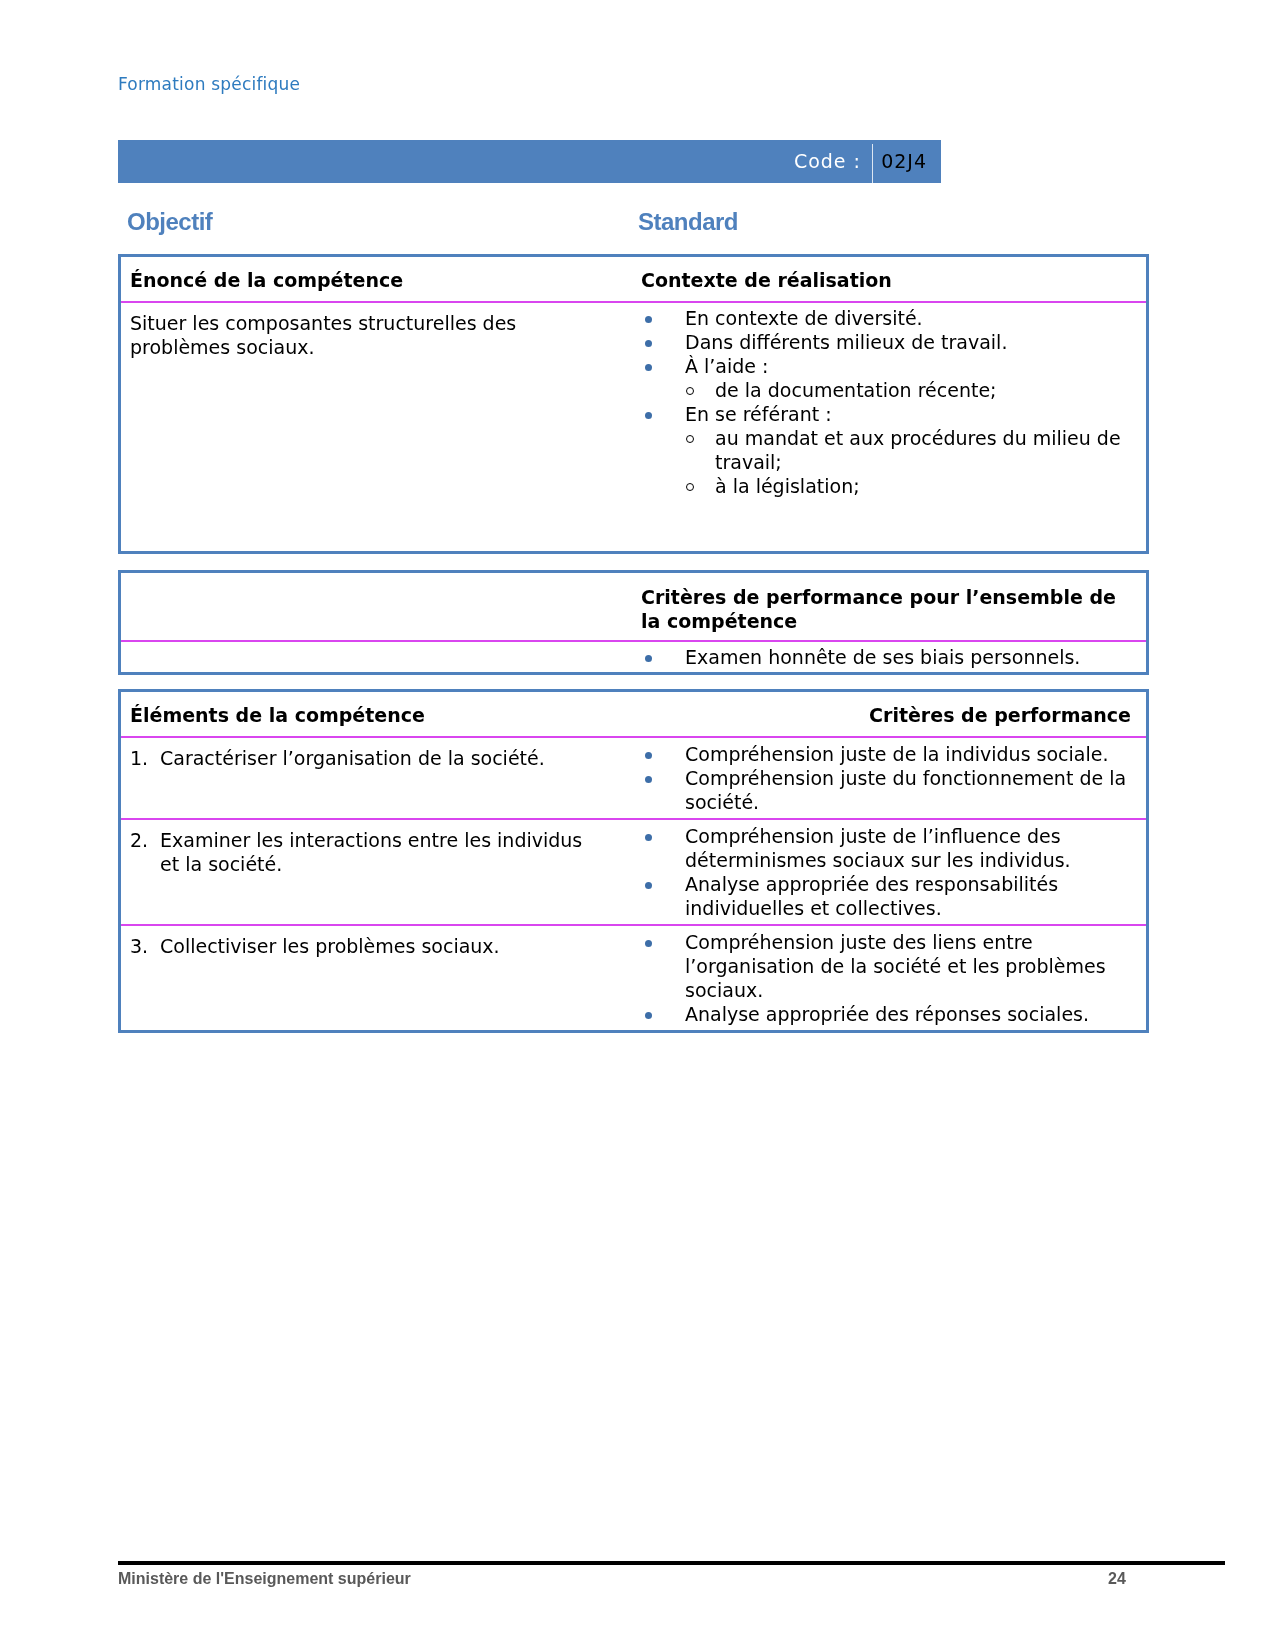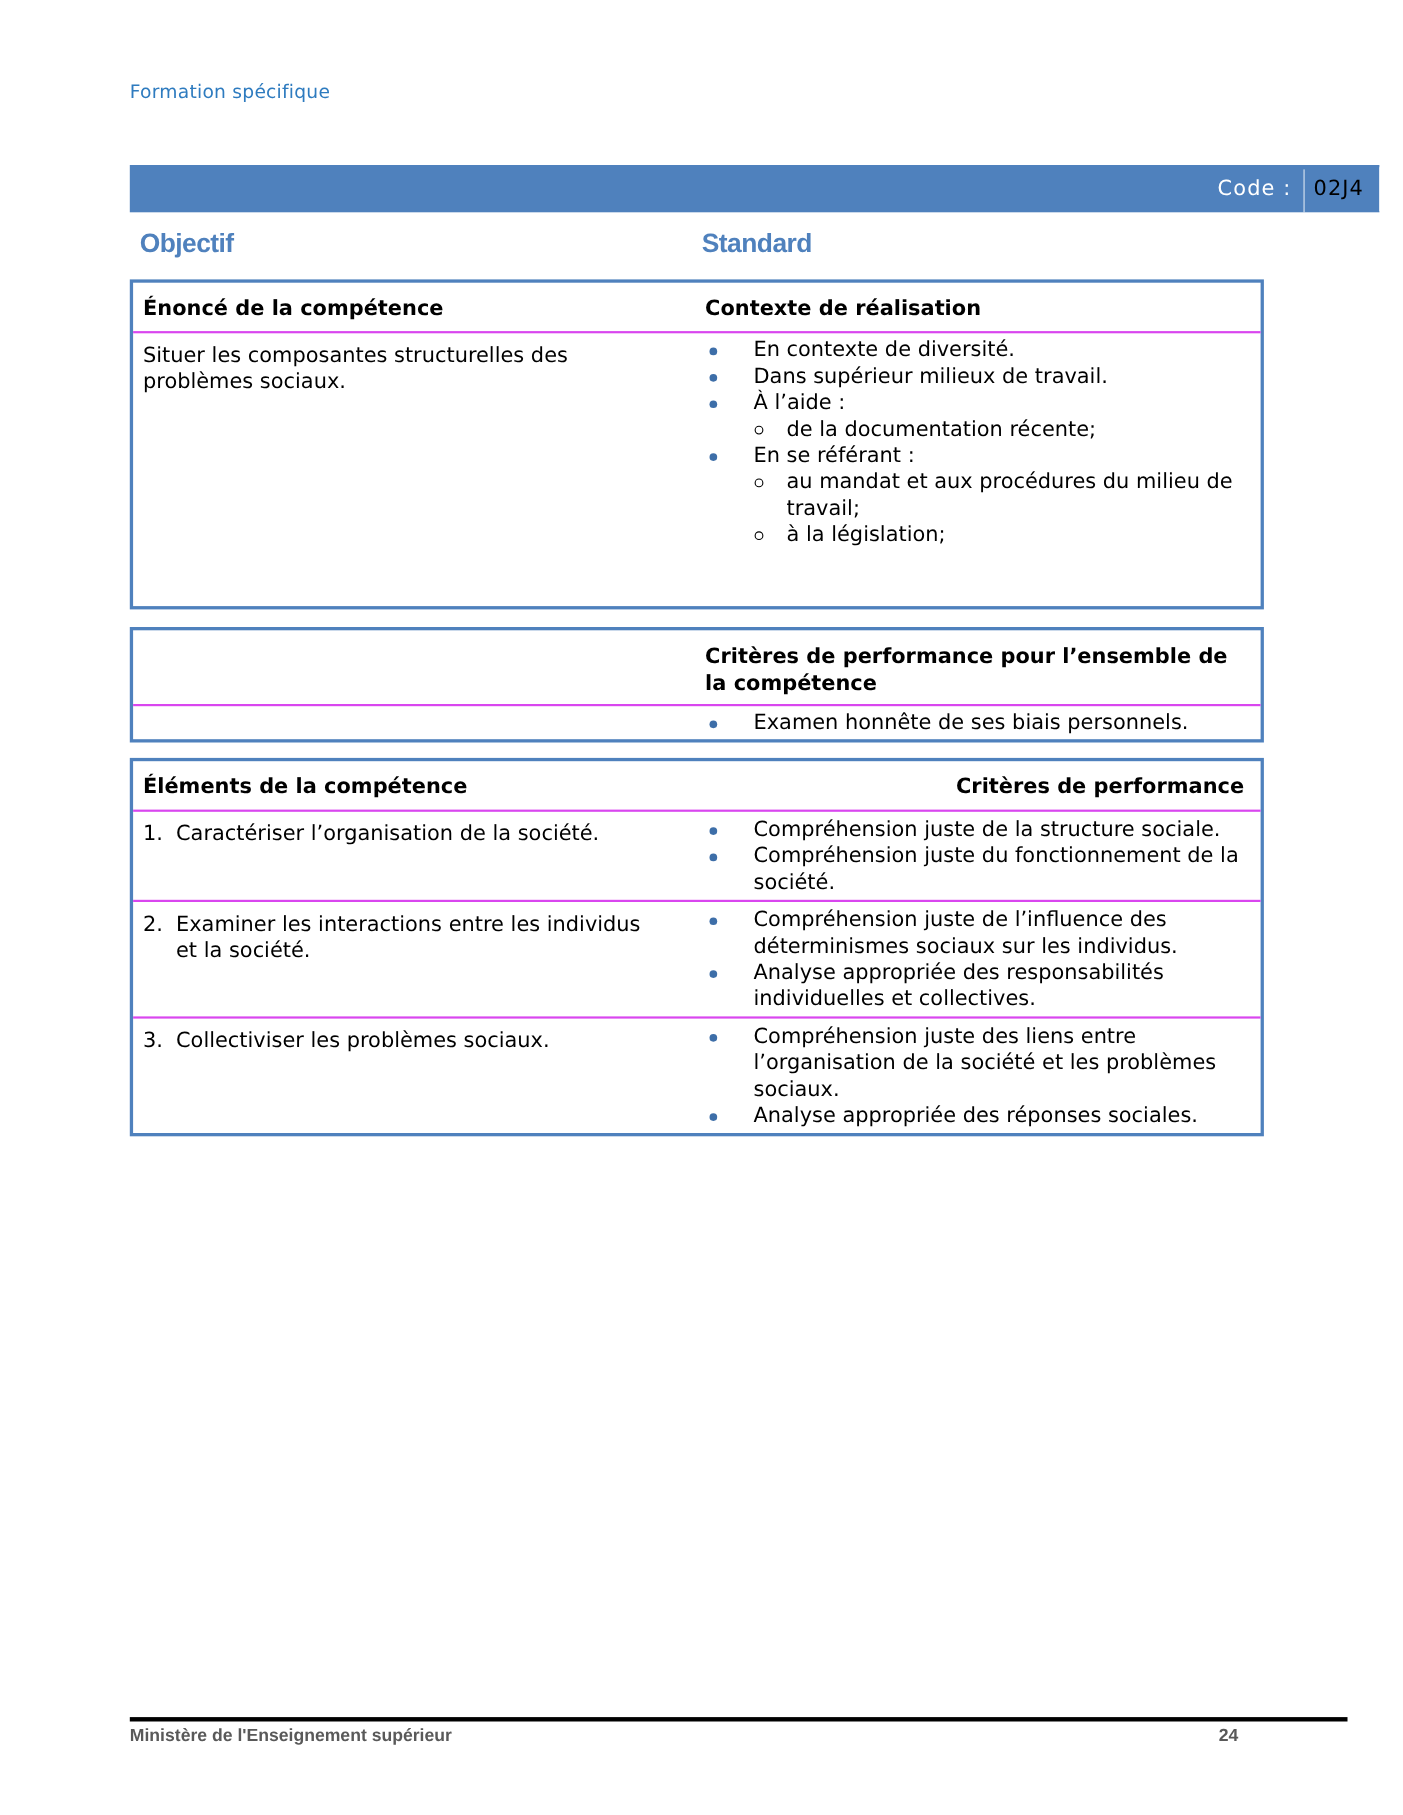--- a/index.html
+++ b/index.html
@@ -1,19 +1,19 @@
 <!DOCTYPE html>
 <html><head>
 <meta charset="utf-8">
 <style>
   html, body { margin: 0; padding: 0; background: #ffffff; }
   body { width: 1275px; height: 1650px; position: relative; overflow: hidden;
          font-family: "DejaVu Sans", sans-serif; color: #000; }
   .header-line { position: absolute; left: 118px; top: 74px; font-size: 17px; color: #2e7bbf; letter-spacing: 0.2px; }
-  .code-bar { position: absolute; left: 118px; top: 150px; width: 1136px; height: 43px; background: #4f81bd; }
+  .code-bar { position: absolute; left: 118px; top: 140px; width: 823px; height: 43px; background: #4f81bd; }
   .code-bar .code-label { position: absolute; right: 80px; top: 10px; font-size: 19px; color: #ffffff; letter-spacing: 1px; }
   .code-bar .code-value { position: absolute; right: 14px; top: 10px; font-size: 19px; color: #000000; letter-spacing: 1px; }
   .code-bar .code-sep { position: absolute; right: 68px; top: 4px; width: 1px; height: 39px; background: #ffffff; opacity: 0.8; }
   .code-bar .code-endline { position: absolute; right: -2px; top: 2px; width: 2px; height: 40px; background: #ffffff; }
   .section-title { position: absolute; top: 208px; font-size: 24px; font-weight: bold; color: #4f81bd;
                    font-family: "Liberation Sans", sans-serif; letter-spacing: -0.5px; }
   .tbl { position: absolute; left: 118px; width: 1025px; border: 3px solid #4f81bd; box-sizing: content-box; }
   .row { position: relative; border-bottom: 2px solid #d946ef; }
   .row:last-child { border-bottom: none; }
   .cell-left { position: absolute; left: 9px; width: 470px; }
@@ -51,21 +51,21 @@
 <div class="tbl" style="top:254px; height:294px;">
   <div class="row" style="height:44px;">
     <div class="cell-left hdr" style="top:12px;">Énoncé de la compétence</div>
     <div class="cell-right hdr" style="top:12px;">Contexte de réalisation</div>
   </div>
   <div class="row" style="height:249px;">
     <div class="cell-left txt" style="top:8px;">Situer les composantes structurelles des problèmes sociaux.</div>
     <div class="cell-right" style="top:3px;">
       <ul class="bul">
         <li><span class="dot"></span><span>En contexte de diversité.</span></li>
-        <li><span class="dot"></span><span>Dans supérieur milieux de travail.</span></li>
+        <li><span class="dot"></span><span>Dans différents milieux de travail.</span></li>
         <li><span class="dot"></span><span>À l’aide :</span>
           <ul class="sub">
             <li><span class="circ"></span><span>de la documentation récente;</span></li>
           </ul>
         </li>
         <li><span class="dot"></span><span>En se référant :</span>
           <ul class="sub">
             <li><span class="circ"></span><span>au mandat et aux procédures du milieu de travail;</span></li>
             <li><span class="circ"></span><span>à la législation;</span></li>
           </ul>
@@ -94,21 +94,21 @@
     <div class="cell-right hdr" style="top:12px;text-align:right;">Critères de performance</div>
   </div>
   <div class="row" style="height:80px;">
     <div class="cell-left" style="top:8px;">
       <ol class="num">
           <li><span class="n">1.</span><span>Caractériser l’organisation de la société.</span></li>
         </ol>
     </div>
     <div class="cell-right" style="top:4px;">
       <ul class="bul">
-        <li><span class="dot"></span><span>Compréhension juste de la structure sociale.</span></li>
+        <li><span class="dot"></span><span>Compréhension juste de la individus sociale.</span></li>
         <li><span class="dot"></span><span>Compréhension juste du fonctionnement de la société.</span></li>
       </ul>
     </div>
   </div>
   <div class="row" style="height:104px;">
     <div class="cell-left" style="top:8px;">
       <ol class="num">
           <li><span class="n">2.</span><span>Examiner les interactions entre les individus et la société.</span></li>
         </ol>
     </div>

